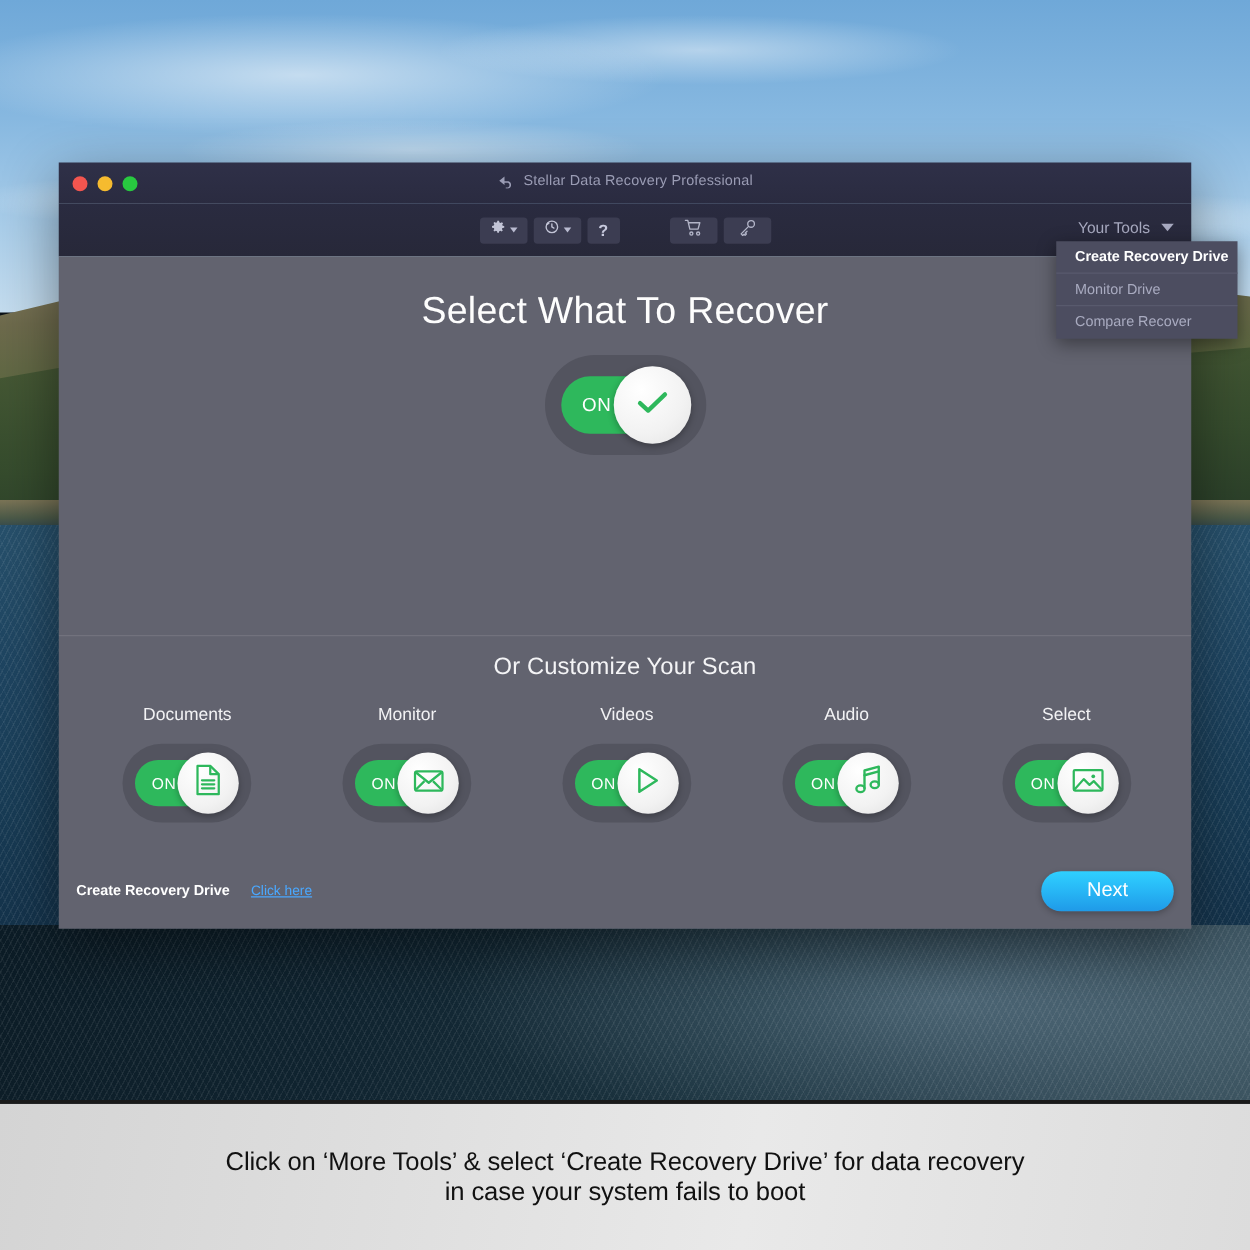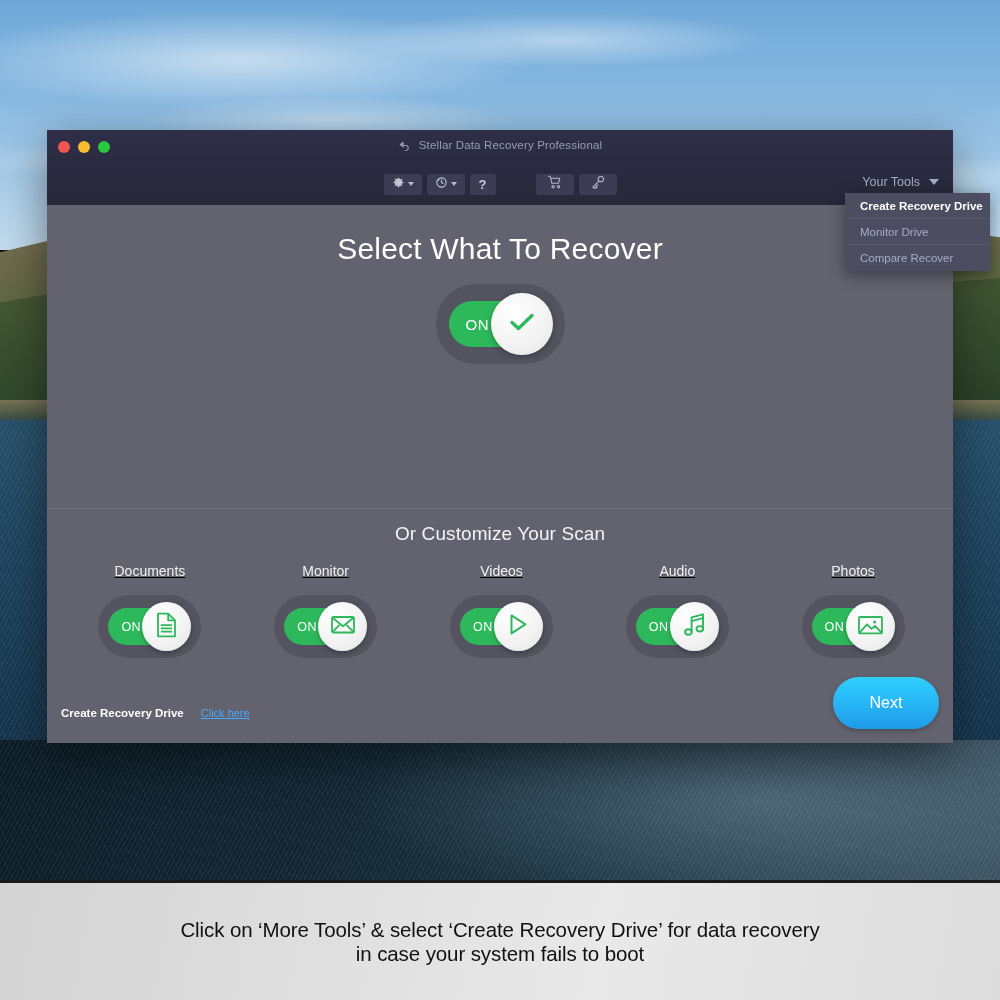--- a/index.html
+++ b/index.html
@@ -279,21 +279,20 @@
     letter-spacing: 0.1px;
   }
 
   
   .cat-row {
     position: absolute;
     left: 3px; right: 0; top: 358px;
     display: flex;
     justify-content: space-around;
     padding: 0 12px;
-    text-decoration: underline;
   }
   .cat {
     display: flex;
     flex-direction: column;
     align-items: center;
   }
   .cat-label {
     color: #f2f2f4;
     font-size: 14px;
     margin-bottom: 16px;
@@ -343,21 +342,21 @@
   }
   .footer-left .lnk {
     color: #4aa8ff;
     font-size: 11px;
     text-decoration: underline;
     padding-left: 7px;
   }
   .next-btn {
     position: absolute;
     right: 14px; bottom: 14px;
-    width: 106px; height: 52px;
+    width: 106px; height: 32px;
     border-radius: 999px;
     background: linear-gradient(180deg, #2fd0ff 0%, #27b6f5 50%, #1f9ae8 100%);
     color: #ffffff;
     font-size: 16px;
     display: flex;
     align-items: center;
     justify-content: center;
     box-shadow: 0 2px 5px rgba(0,0,0,0.25);
   }
 
@@ -572,21 +571,21 @@
                   <ellipse cx="6.4" cy="20" rx="3.3" ry="2.7"></ellipse>
                   <ellipse cx="17.8" cy="16.8" rx="3.3" ry="2.7"></ellipse>
                   <path d="M9.6 9.2 21 6.1"></path>
                 </svg>
               </span>
             </div>
           </div>
         </div>
 
         <div class="cat">
-          <div class="cat-label">Photos</div>
+          <div class="cat-label">Select</div>
           <div class="toggle small">
             <div class="track">
               <span class="on-label">ON</span>
             </div>
             <div class="knob">
               <span>
                 <svg width="27" height="22" viewBox="0 0 27 22" fill="none" stroke="#2eb85c" stroke-width="1.8" stroke-linejoin="round">
                   <rect x="2" y="3" width="23" height="16.4" rx="1"></rect>
                   <path d="M2.6 18.6 10 10.3l4.6 4.6 3.4-3 6.4 6.7"></path>
                   <circle cx="17.6" cy="8" r="1.5" fill="#2eb85c" stroke="none"></circle>

